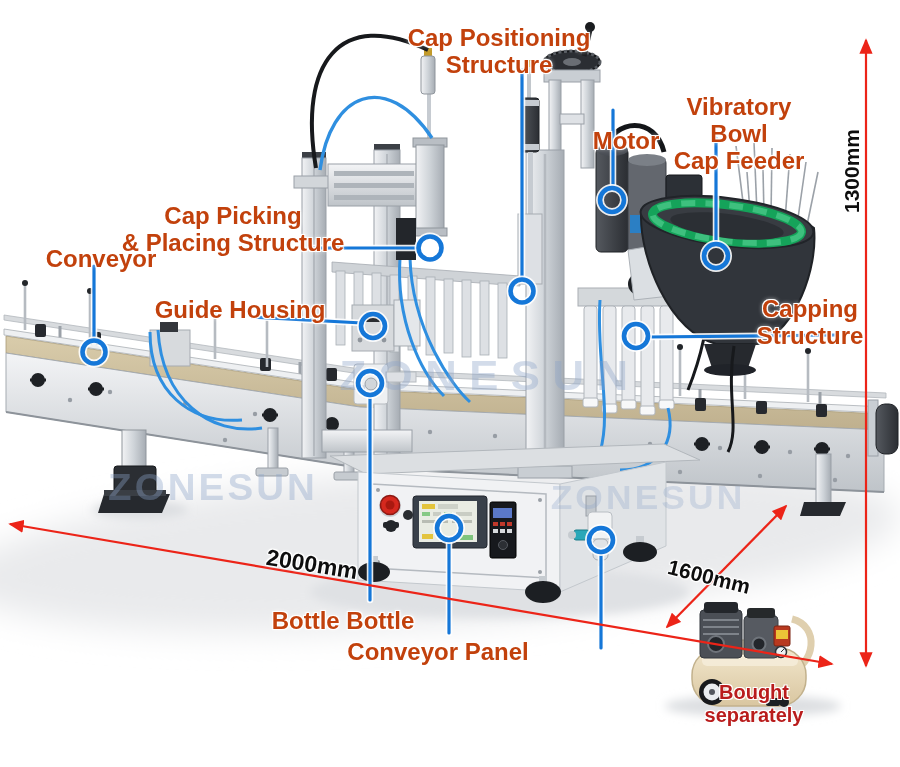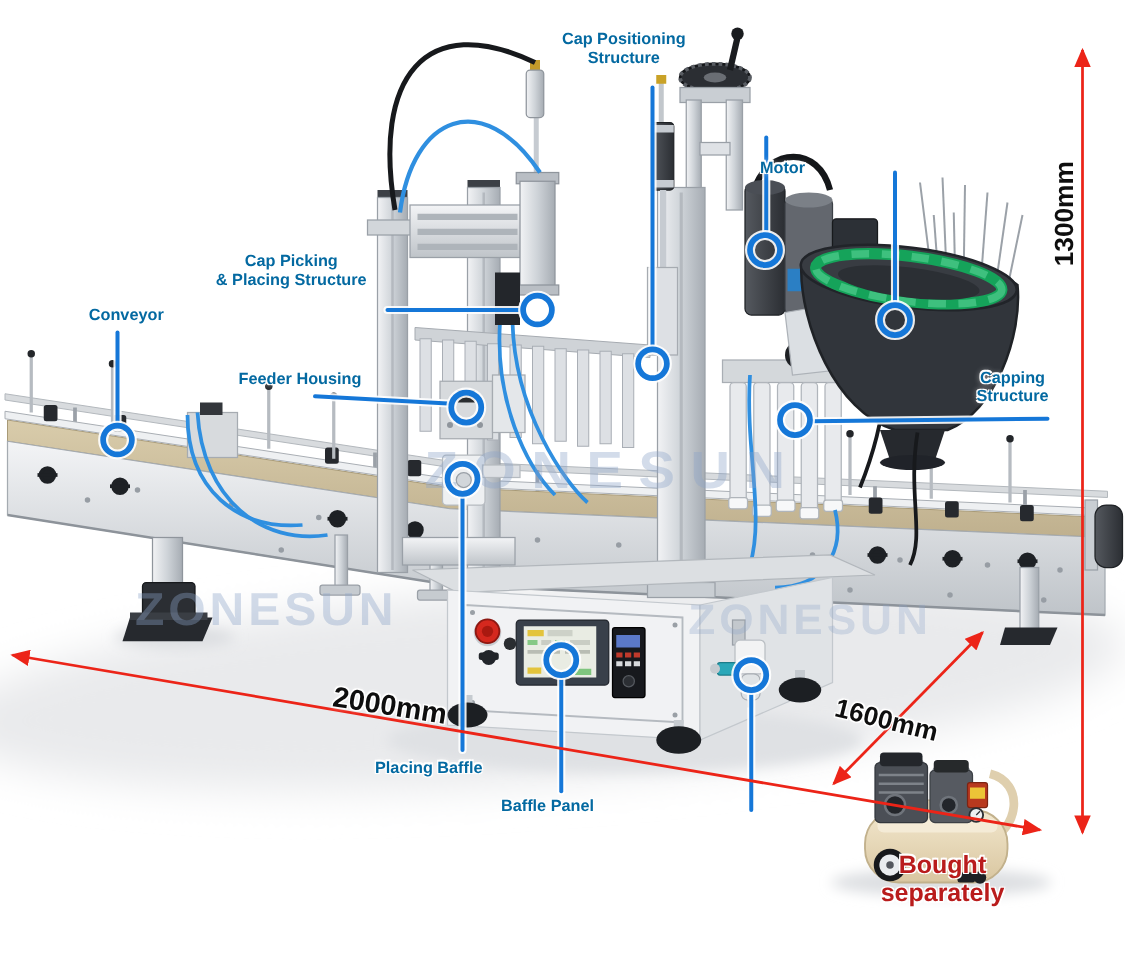--- a/index.html
+++ b/index.html
@@ -7,21 +7,21 @@
          font-family:"Liberation Sans",sans-serif;}
   .stage svg{position:absolute;left:0;top:0;}
   #machine-svg{z-index:1;}
   #annot-svg{z-index:3;pointer-events:none;}
   .watermark{position:absolute;z-index:2;font-weight:700;color:rgba(140,163,199,0.38);
              transform:translate(-50%,-50%) scaleX(1.04);white-space:nowrap;}
   #wm1{left:213px;top:488px;font-size:37px;letter-spacing:3px;}
   #wm2{left:490px;top:376px;font-size:42px;letter-spacing:12px;}
   #wm3{left:648px;top:497px;font-size:34px;letter-spacing:3px;opacity:.8;}
   .label{position:absolute;z-index:4;transform:translateX(-50%);text-align:center;
-         font-weight:700;font-size:13px;line-height:1.13;color:#0369a1;white-space:pre-line;
+         font-weight:700;font-size:24px;line-height:1.13;color:#c2410c;white-space:pre-line;
          text-shadow:-1px -1px 0 #fff,1px -1px 0 #fff,-1px 1px 0 #fff,1px 1px 0 #fff,0 0 5px #fff;}
   #lbl-cap-positioning{left:499px;top:24px;}
   #lbl-motor{left:626px;top:86px;margin-top:41px;}
   #lbl-vibratory-bowl{left:739px;top:93px;}
   #lbl-cap-picking{left:233px;top:202px;}
   #lbl-conveyor{left:101px;top:245px;}
   #lbl-guide-housing{left:240px;top:296px;}
   #lbl-capping-structure{left:810px;top:295px;}
   #lbl-bottle-baffle{left:343px;top:607px;}
   #lbl-control-panel{left:438px;top:638px;}
@@ -478,27 +478,29 @@
   <g stroke="#ec2418" stroke-width="2.2" fill="none">
     <line x1="866" y1="40" x2="866" y2="666" marker-start="url(#arrR)" marker-end="url(#arrR)"></line>
     <line x1="10" y1="524" x2="832" y2="664" marker-start="url(#arrR)" marker-end="url(#arrR)"></line>
     <line x1="667" y1="627" x2="786" y2="506" marker-start="url(#arrR)" marker-end="url(#arrR)"></line>
   </g>
 </svg>
 
 <div class="label" id="lbl-cap-positioning">Cap Positioning
 Structure</div>
 <div class="label" id="lbl-motor">Motor</div>
+<div class="label" id="lbl-vibratory-bowl">Vibratory Bowl
+Cap Feeder</div>
 <div class="label" id="lbl-cap-picking">Cap Picking
 &amp; Placing Structure</div>
 <div class="label" id="lbl-conveyor">Conveyor</div>
-<div class="label" id="lbl-guide-housing">Feeder Housing</div>
+<div class="label" id="lbl-guide-housing">Guide Housing</div>
 <div class="label" id="lbl-capping-structure">Capping
 Structure</div>
-<div class="label" id="lbl-bottle-baffle">Placing Baffle</div>
-<div class="label" id="lbl-control-panel">Baffle Panel</div>
+<div class="label" id="lbl-bottle-baffle">Bottle Bottle</div>
+<div class="label" id="lbl-control-panel">Conveyor Panel</div>
 <div class="label" id="lbl-bought">Bought separately</div>
 
 <div class="dim" id="dim-length">2000mm</div>
 <div class="dim" id="dim-depth">1600mm</div>
 <div class="dim" id="dim-height">1300mm</div>
 
 </div>
 
 </body></html>

